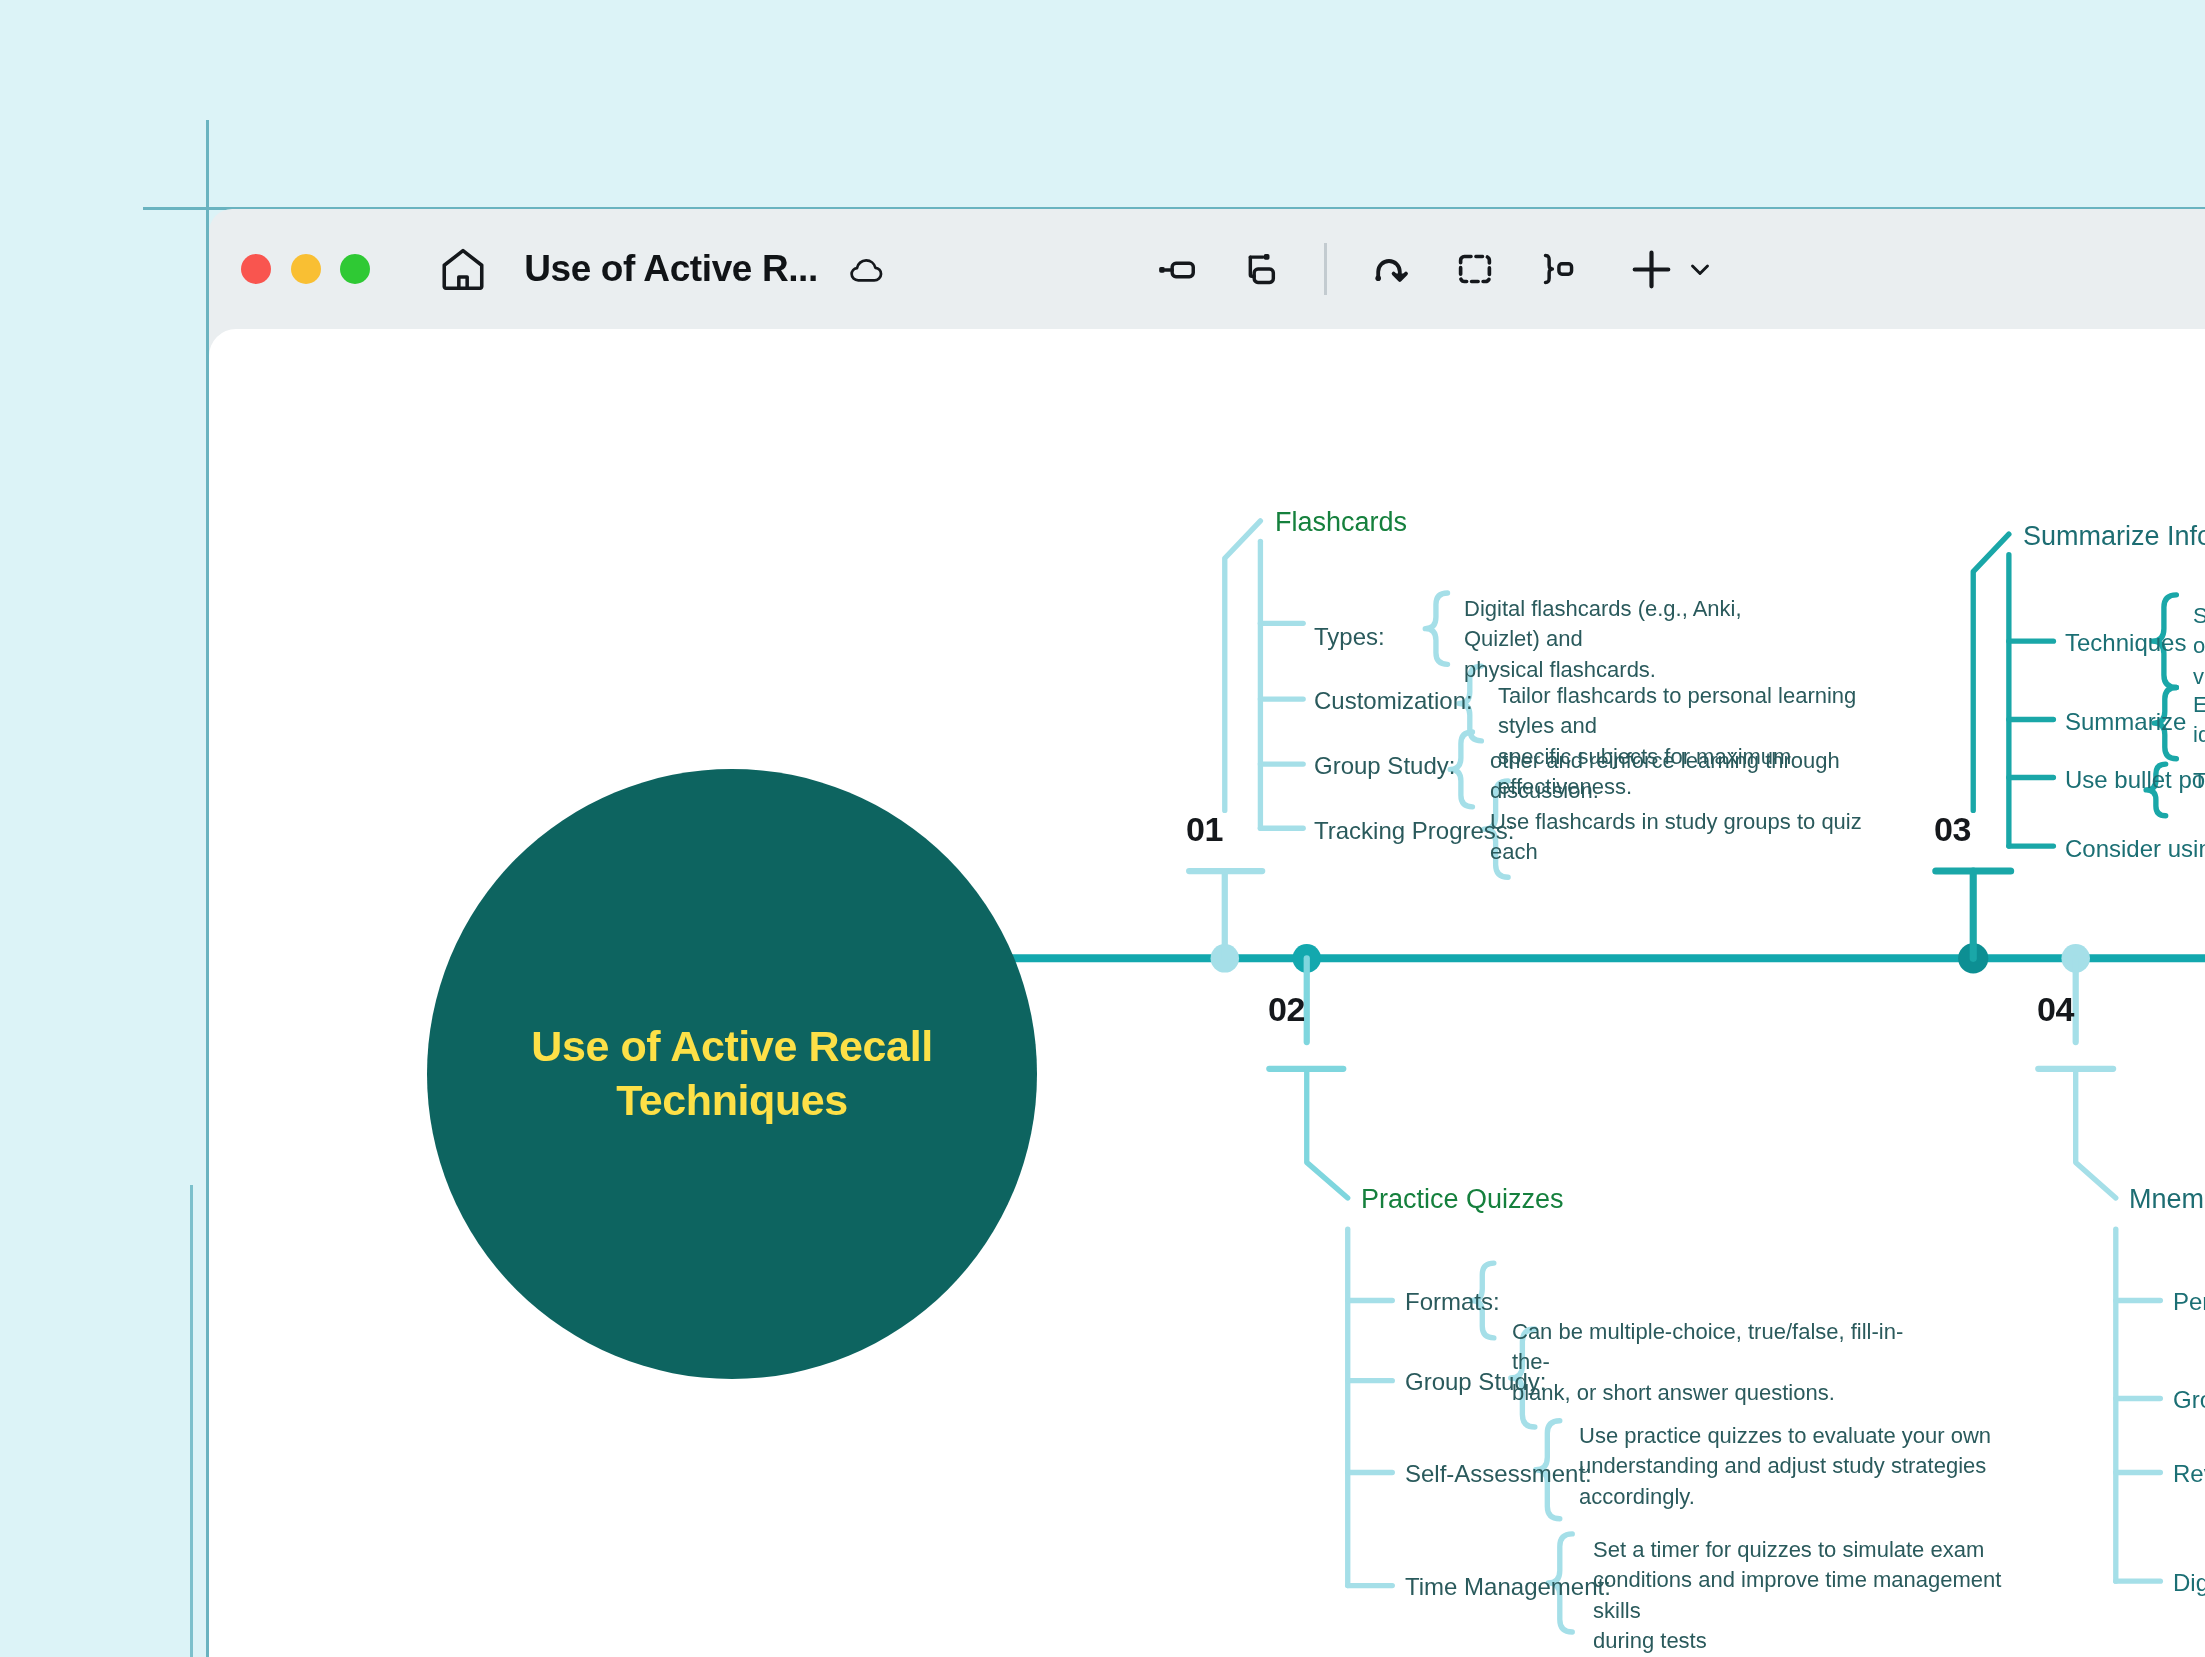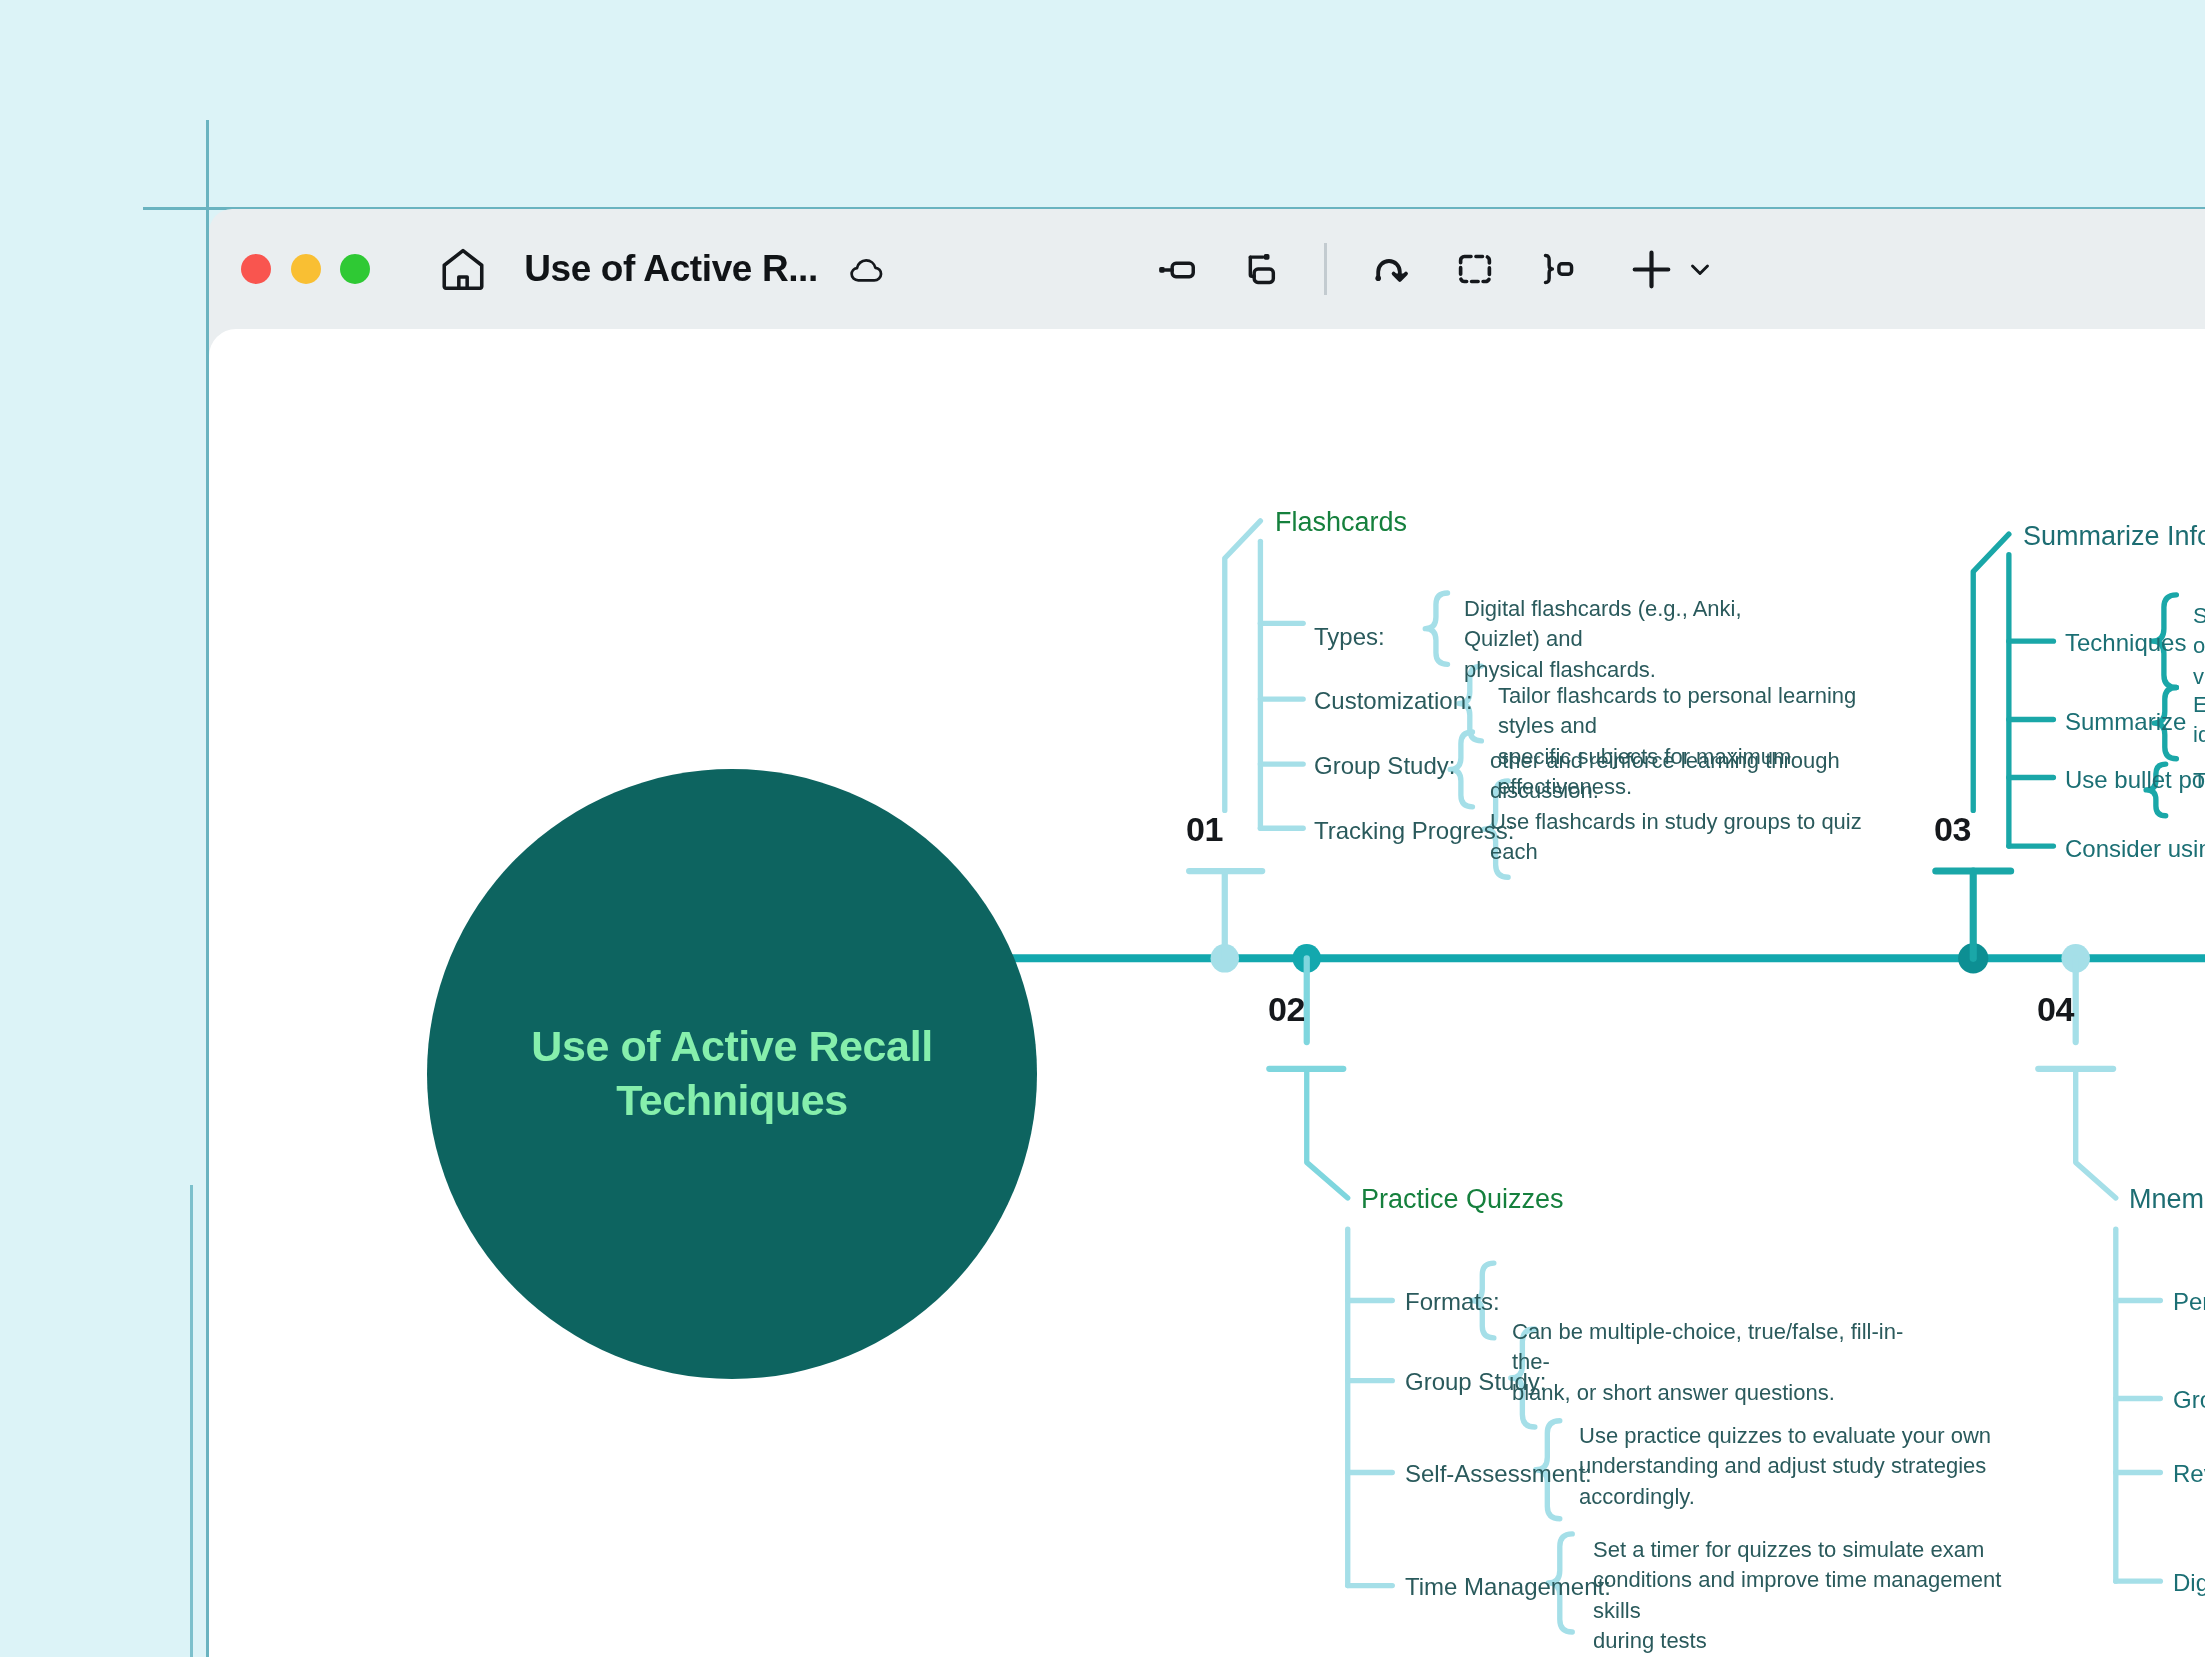--- a/index.html
+++ b/index.html
@@ -63,21 +63,21 @@
 
   
   #central-node {
     position: absolute; left: 218px; top: 440px;
     width: 610px; height: 610px; border-radius: 50%;
     background: #0d6460;
     display: flex; align-items: center; justify-content: center;
     text-align: center;
   }
   #central-node .ct {
-    color: #86efac; font-size: 43px; font-weight: 700;
+    color: #fde047; font-size: 43px; font-weight: 700;
     line-height: 1.25; letter-spacing: -0.4px;
   }
 
   
   .mm { position: absolute; }
   .branch-num {
     font-size: 34px; font-weight: 700; color: #15181c;
     letter-spacing: -0.4px;
   }
   .topic-label {

